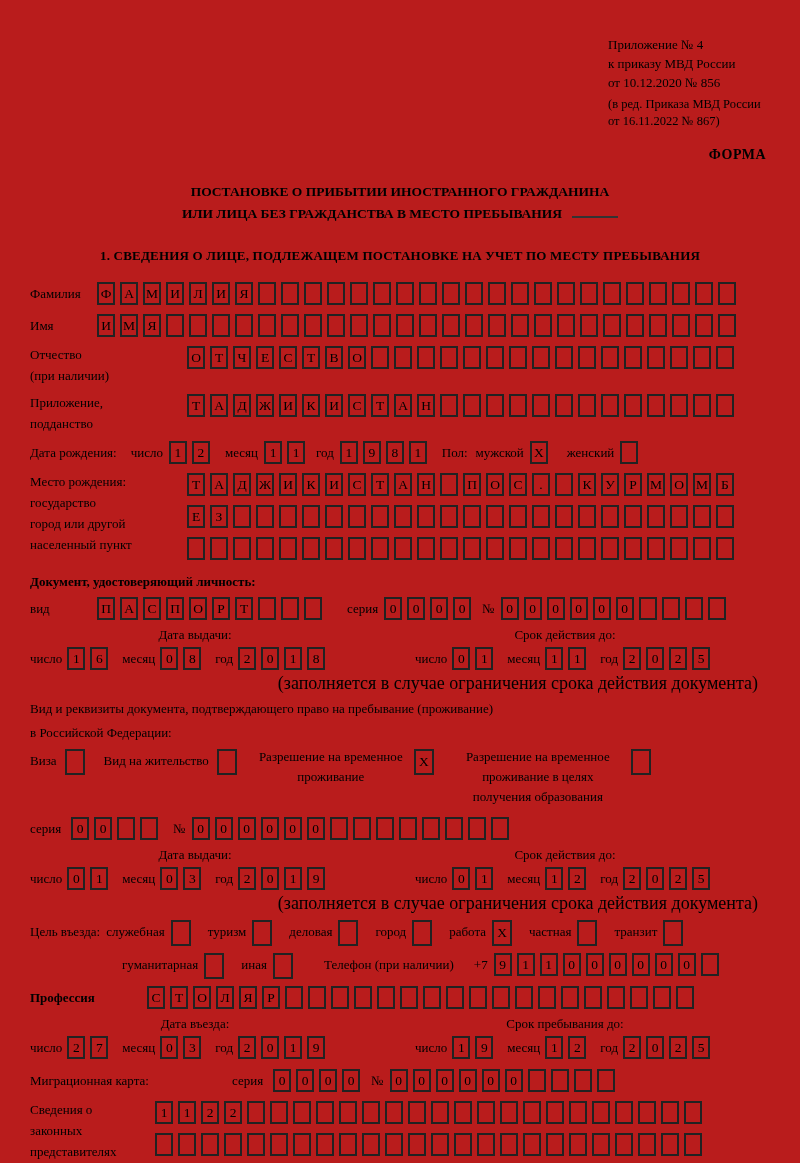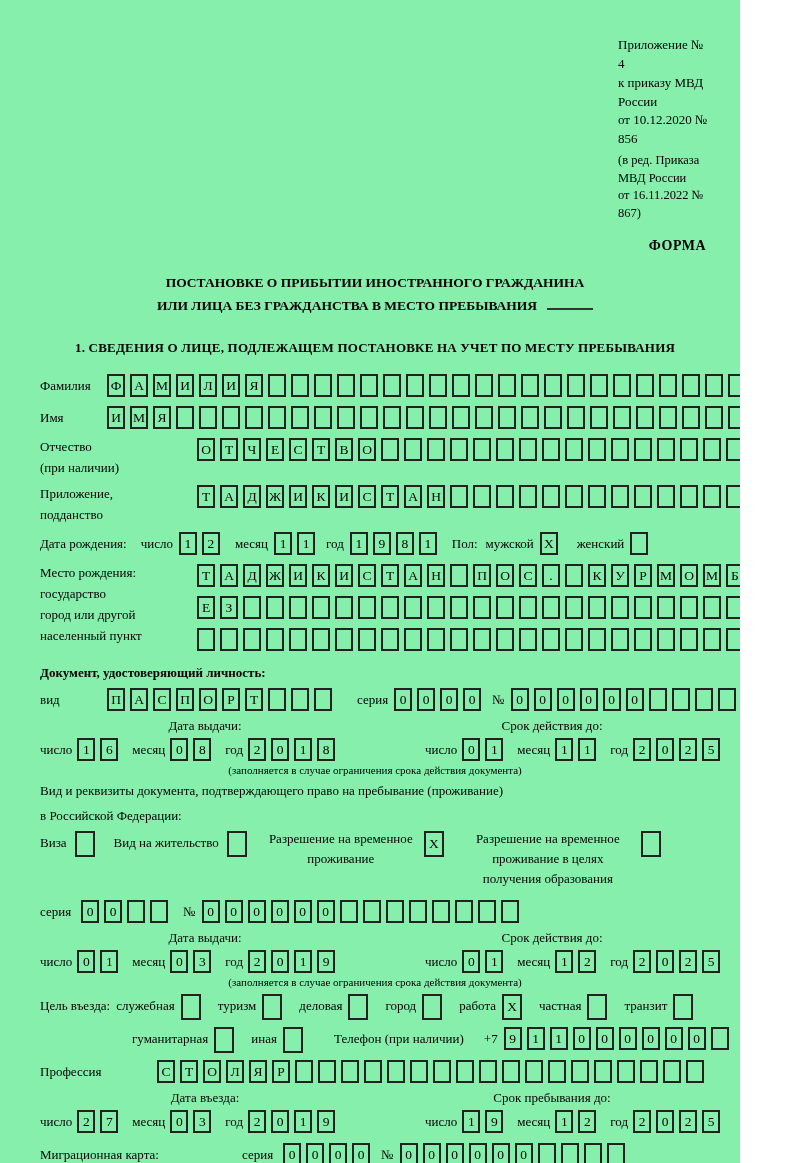--- a/index.html
+++ b/index.html
@@ -1,54 +1,54 @@
 <!DOCTYPE html>
 <html><head>
 <meta charset="utf-8">
 <style>
   * { margin:0; padding:0; box-sizing:border-box; }
   html,body { background:#fff; }
   body { width:800px; font-family:"Liberation Serif","DejaVu Serif",serif; color:#000; }
-  .page { width:740px; height:1163px; padding:36px 30px 0 40px; overflow:hidden; background:#86efac; }
+  .page { width:800px; height:1163px; padding:36px 30px 0 30px; overflow:hidden; background:#b91c1c; }
 
   .hdr { margin-left:578px; font-size:13px; line-height:1.45; }
   .hdr-sub { margin-top:3px; font-size:12.5px; line-height:1.4; }
   .forma { text-align:right; padding-right:4px; font-weight:bold; font-size:14px; letter-spacing:.5px; margin-top:16px; }
 
   .title { text-align:center; font-weight:bold; font-size:13.5px; line-height:1.7; margin-top:18px; }
   .blank-line { display:inline-block; width:46px; height:1em; border-bottom:2px solid #333; margin-left:10px; vertical-align:baseline; }
   .sect { text-align:center; font-weight:bold; font-size:13px; margin-top:22px; letter-spacing:.2px; }
 
   .form { margin-top:16px; font-size:13px; }
   .row { display:flex; align-items:flex-start; margin-bottom:5px; }
   .t { line-height:27px; white-space:nowrap; }
   .lbl { line-height:27px; flex:none; }
   .lblblock { line-height:1.62; flex:none; }
-  .w67 { width:67px; } .w117 { width:117px; } .w157 { width:157px; } .w125 { width:125px; } .w178 { width:178px; }
+  .w67 { width:67px; } .w117 { width:117px;font-weight:bold; } .w157 { width:157px; } .w125 { width:125px; } .w178 { width:178px; }
 
   .cells { display:flex; flex:none; align-items:flex-start; }
   .cell { flex:none; width:18px; height:23px; border:2px solid #222; margin-right:5px;
           text-align:center; font-size:13.5px; line-height:19px; margin-top:2px; }
   .cbx .cell { width:20px; height:26px; line-height:22px; }
   .stack > .cells { margin-bottom:7px; }
 
   .mr6 { margin-right:6px; } .mr10 { margin-right:10px; } .mr14 { margin-right:14px; }
   .ml8 { margin-left:8px; } .ml14 { margin-left:14px; } .ml20 { margin-left:20px; } .ml24 { margin-left:24px; }
 
   .doc-head { font-weight:bold; font-size:13px; margin:7px 0 5px; }
 
   .dg { display:flex; margin-top:3px; }
   .dg-left { width:330px; flex:none; }
   .dg-right { flex:1; }
   .dg-head { text-align:center; margin-bottom:2px; }
   .dg-line { display:flex; align-items:flex-start; }
   .dg-line .t { margin-right:5px; }
   .dg-line .cells { margin-right:9px; }
   .dg-right .dg-line { margin-left:55px; }
-  .note-r { text-align:center; font-size:11px; margin:1px 0 4px; }
+  .note-r { text-align:right; font-size:18px; margin:1px 12px 4px; }
 
   .plain { margin:5px 0 2px; line-height:1.5; }
   .opt-row { margin:4px 0 8px; }
   .opt-label { display:inline-block; text-align:center; line-height:1.55; }
   .wrap150 { width:150px; } .wrap170 { width:170px; }
   .opt-row .cells { margin-left:8px; margin-right:14px; }
 
   .purpose-row .t { margin-right:6px; }
   .purpose-row .cells { margin-right:12px; }
 </style>

